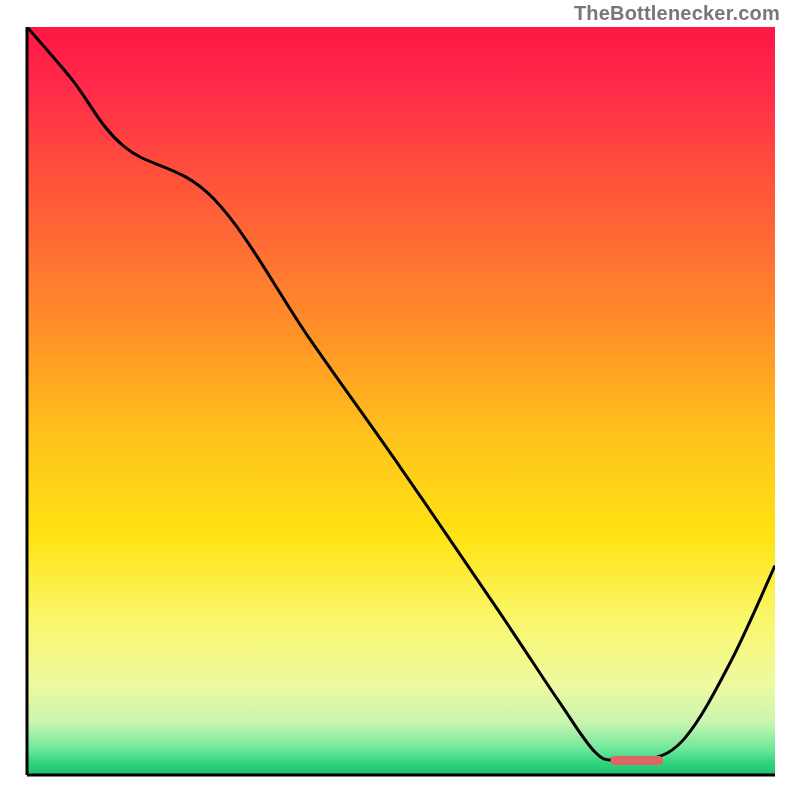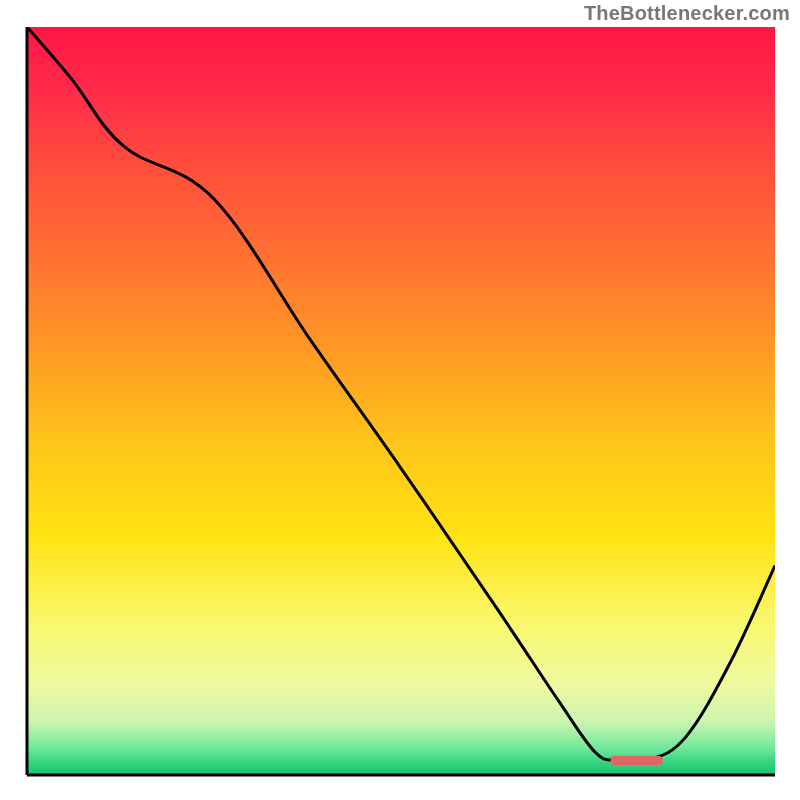--- a/index.html
+++ b/index.html
@@ -12,21 +12,21 @@
     font-family: Arial, Helvetica, sans-serif;
   }
   .chart-wrap {
     position: relative;
     width: 800px;
     height: 800px;
   }
   .watermark {
     position: absolute;
     top: 2px;
-    right: 10px;
+    right: 20px;
     font-size: 20px;
     font-weight: 600;
     color: #777;
     letter-spacing: 0.2px;
     z-index: 10;
   }
   svg.chart {
     position: absolute;
     top: 0;
     left: 0;

